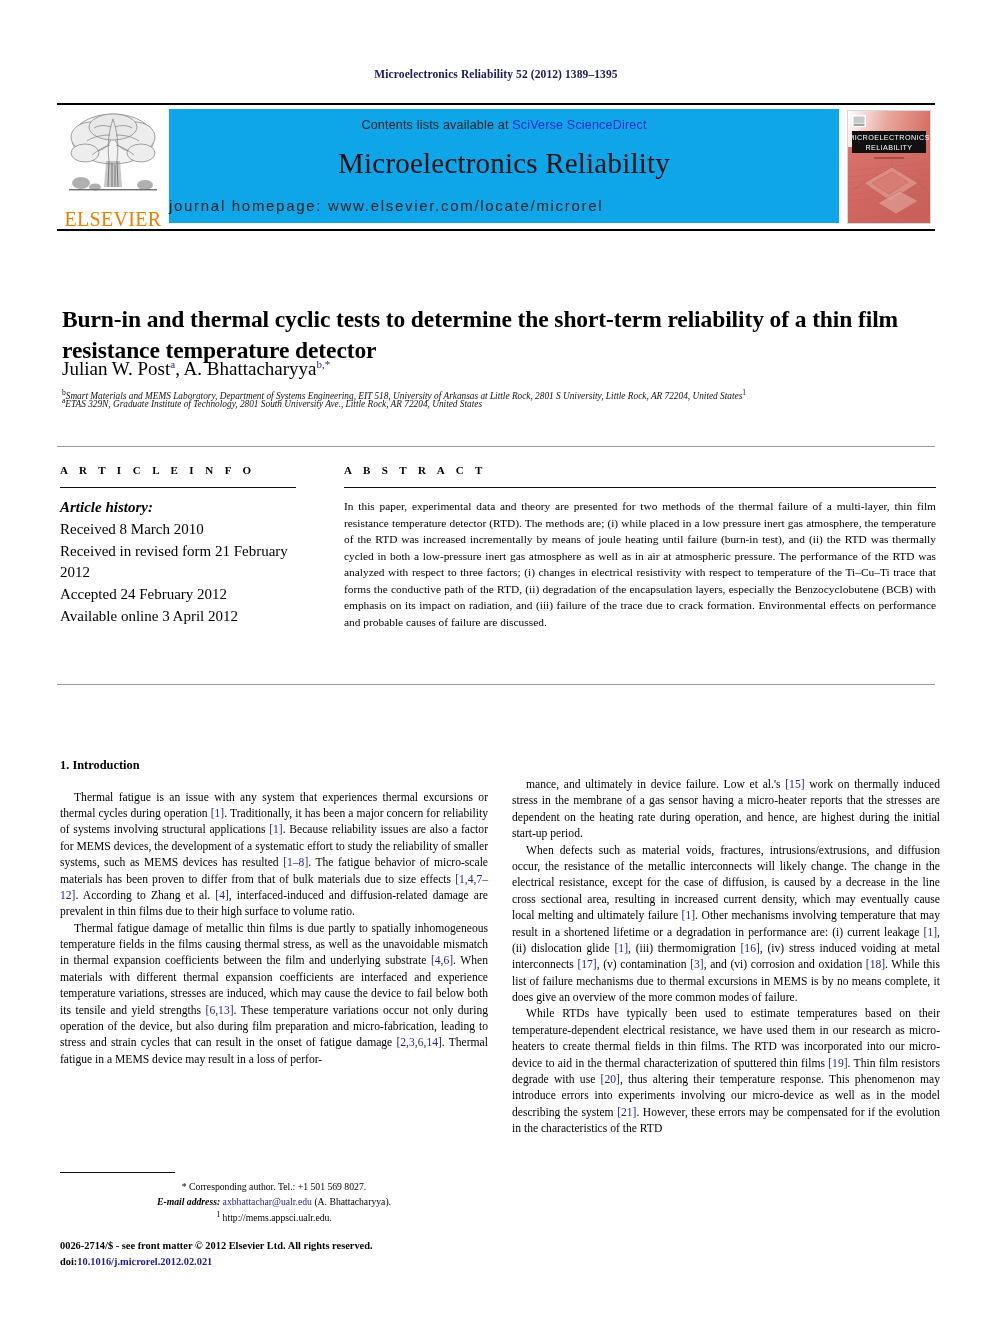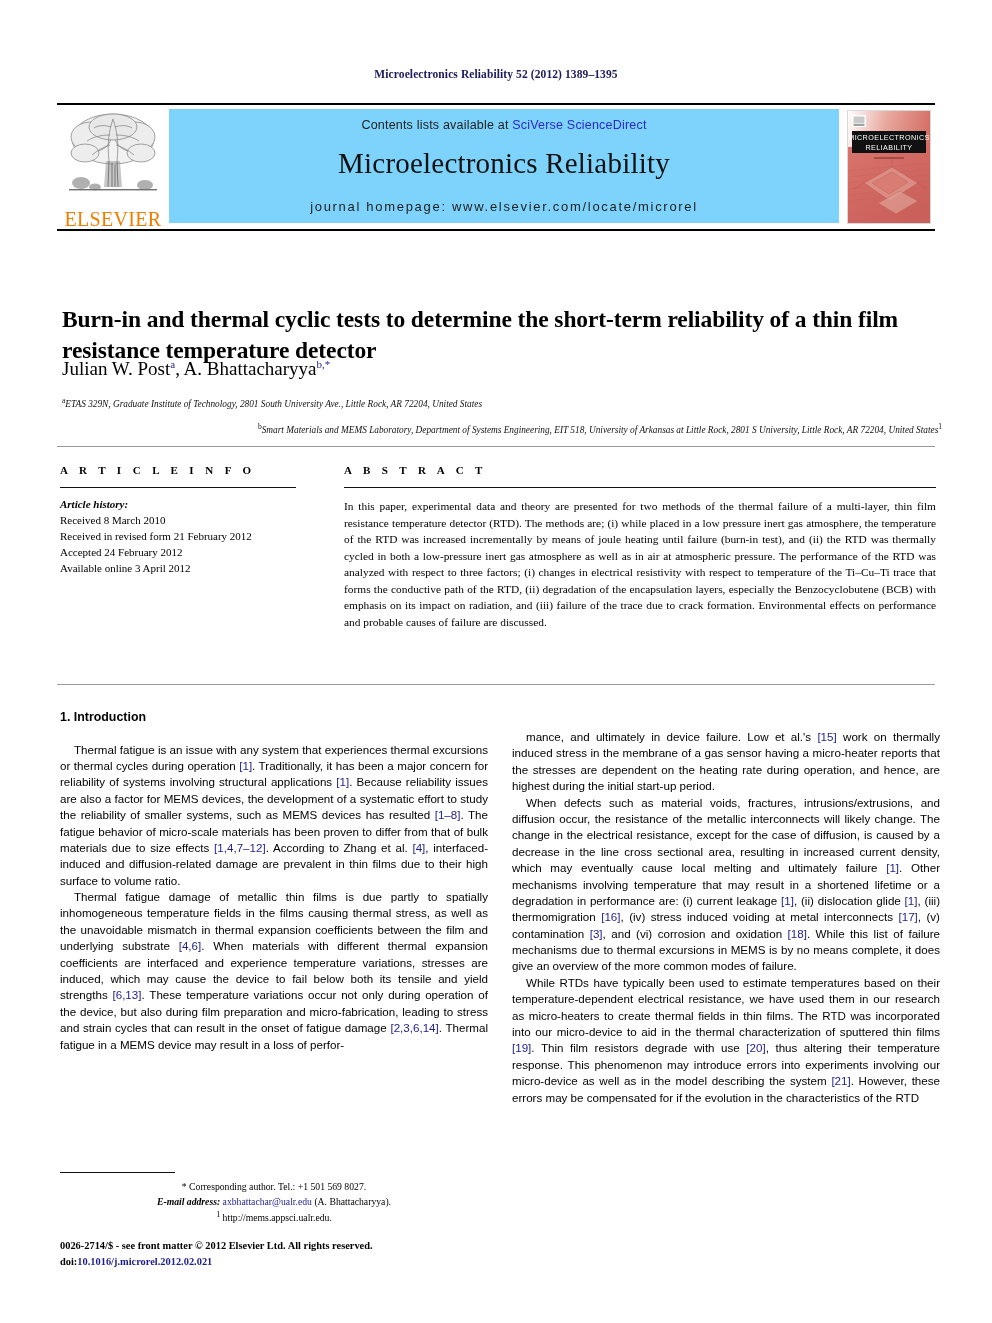--- a/index.html
+++ b/index.html
@@ -74,21 +74,21 @@
     text-align: center;
     color: #f07d00;
     font-family: "Liberation Serif", serif;
     font-size: 20px;
     letter-spacing: 0.3px;
     line-height: 1;
   }
 
   .banner {
     flex: 1 1 auto;
-    background: #7dd3fc;
+    background: #0ea5e9;
     margin: 4px 0 6px 0;
     position: relative;
     padding-left: 32px;
   }
   .banner-contents {
     position: absolute;
     top: 9px; left: 0; width: 100%;
     text-align: center;
     font-family: "Liberation Sans", sans-serif;
     font-size: 12.5px;
@@ -104,23 +104,23 @@
     top: 38px; left: 0; width: 100%;
     text-align: center;
     font-family: "Liberation Serif", serif;
     font-size: 29px;
     color: #111;
     letter-spacing: 0.2px;
   }
   .banner-homepage {
     position: absolute;
     bottom: 9px; left: 0; width: 100%;
-    text-align: center;
+    text-align: left;
     font-family: "Liberation Sans", sans-serif;
-    font-size: 13px;
+    font-size: 15px;
     color: #222;
     letter-spacing: 1.7px;
   }
 
   .cover-thumb {
     flex: 0 0 96px;
     width: 96px;
     position: relative;
     padding: 5px 4px 5px 8px;
     box-sizing: border-box;
@@ -169,21 +169,21 @@
     line-height: 1.45;
     color: #111;
     white-space: nowrap;
   }
   .affil sup {
     font-size: 7.5px;
     font-style: normal;
     vertical-align: super;
   }
   #affil-a { top: 396px; }
-  #affil-b { top: 422px; text-align: right; }
+  #affil-b { top: 388px; }
 
   
   .rule-top {
     position: absolute;
     left: 57px; top: 446px;
     width: 878px;
     height: 1px;
     background: #9a9a9a;
   }
   .rule-bottom {
@@ -215,21 +215,21 @@
     height: 1px;
     background: #111;
     margin-top: 11px;
   }
   .info-col .sec-rule { width: 236px; }
   .abs-col .sec-rule { width: 592px; }
 
   .history {
     margin-top: 9px;
     font-family: "Liberation Serif", serif;
-    font-size: 11px;
+    font-size: 15px;
     line-height: 1.45;
     color: #000;
   }
   .history .lbl {
     font-style: italic;
     font-weight: bold;
   }
 
   .abstract-body {
     margin-top: 10px;
@@ -244,25 +244,26 @@
     text-align: right;
     font-family: "Liberation Serif", serif;
     font-size: 11.2px;
     color: #000;
   }
 
   
   .col {
     position: absolute;
     width: 428px;
-    font-family: Liberation Sans, sans-serif;
+    font-family: Liberation Serif, serif;
     font-size: 11.6px;
     line-height: 1.415;
     text-align: justify;
     color: #000;
+    margin-top: 48px;
   }
   .col-left  { left: 60px;  top: 709px; }
   .col-right { left: 512px; top: 729px; }
 
   .body-head {
     font-weight: bold;
     font-size: 12.4px;
     margin-bottom: 15px;
   }
   .col p {

